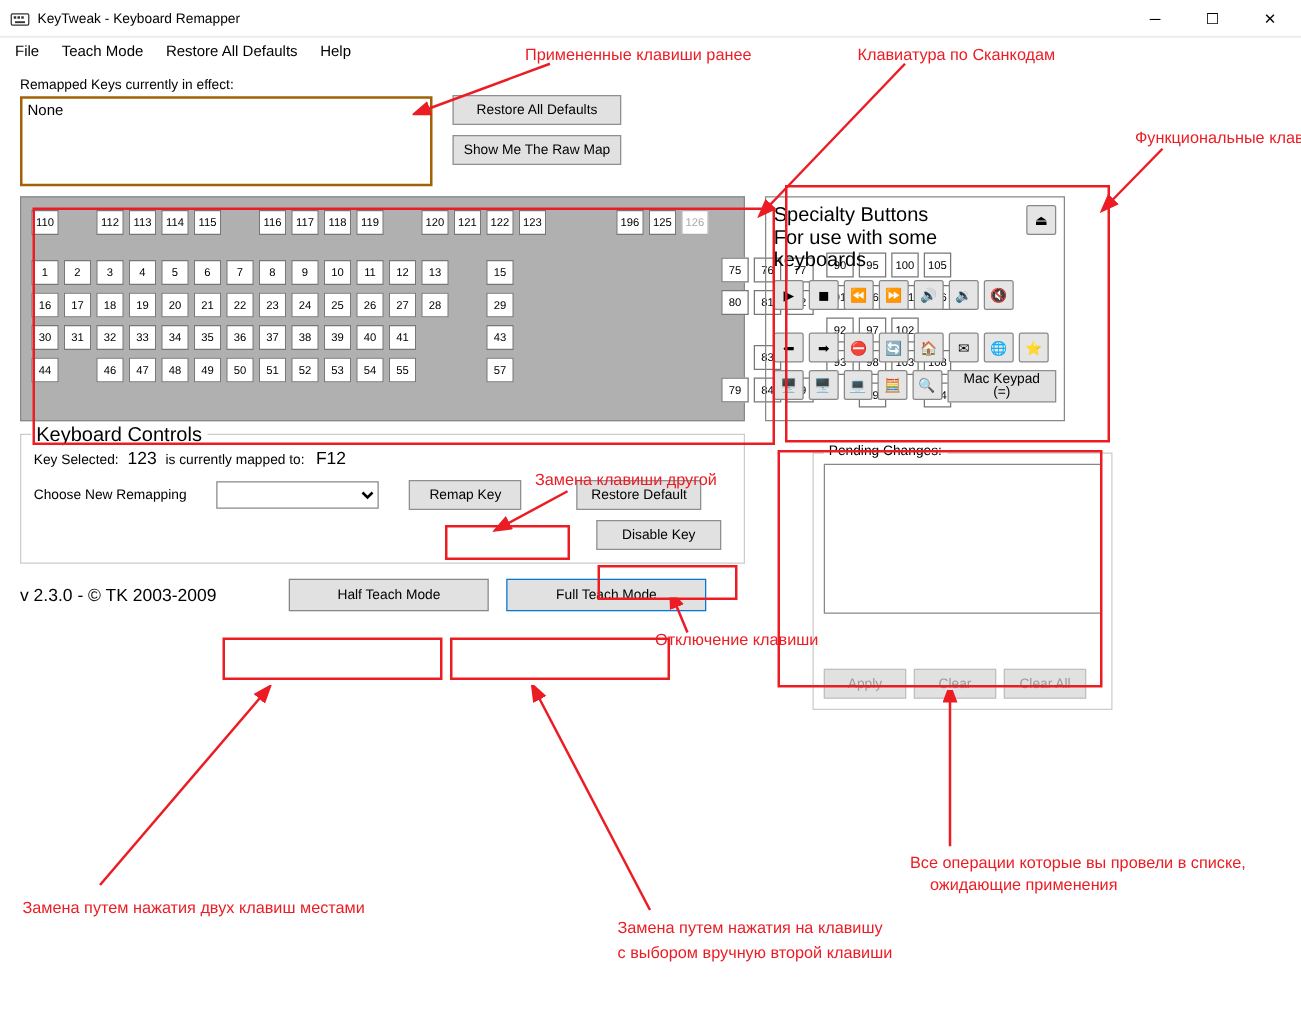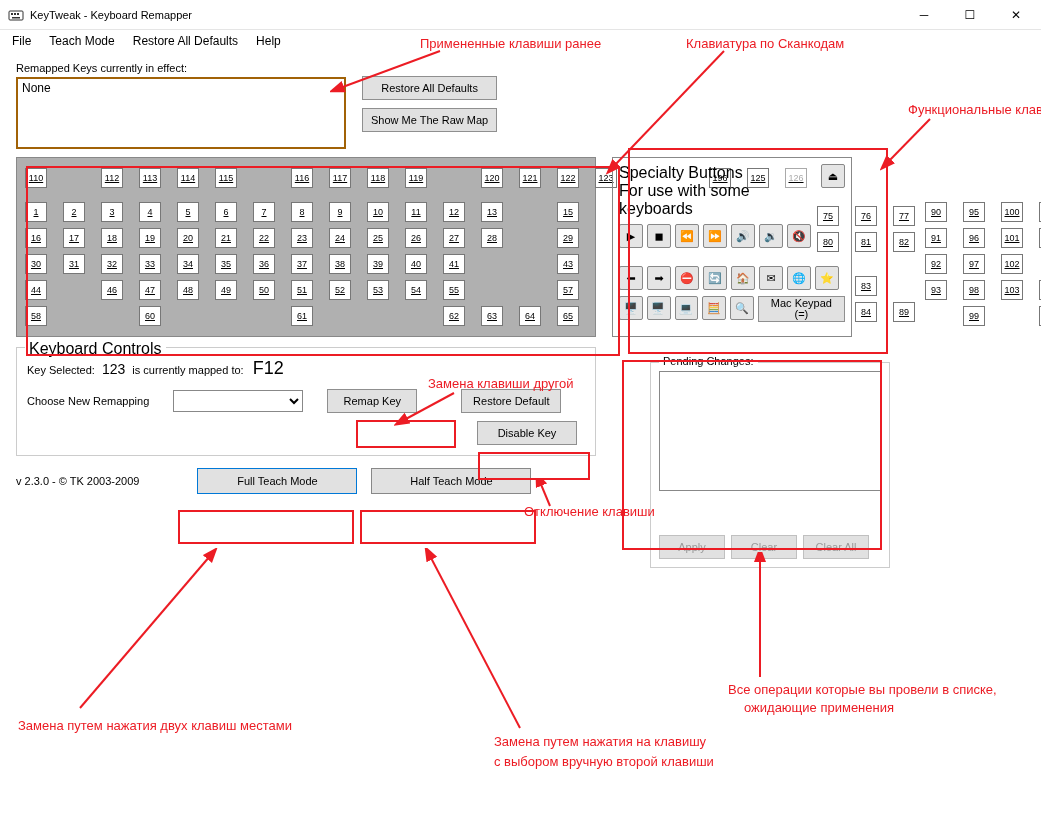--- a/index.html
+++ b/index.html
@@ -14,42 +14,42 @@
 .menubar span{cursor:default;}
 .client{padding:10px 16px;position:relative;}
 .row1{display:flex;align-items:flex-start;}
 .remapped-label{font-size:11px;margin-bottom:3px;}
 .remapped-box{width:330px;height:72px;border:2px solid #a16207;background:#fff;padding:2px 4px;font-size:12px;}
 .rightbtns{margin-left:16px;display:flex;flex-direction:column;gap:8px;margin-top:14px;}
 .winbutton{height:24px;min-width:130px;border:1px solid #8f8f8f;background:#e1e1e1;font-size:11px;padding:0 8px;cursor:default;text-align:center;}
 .winbutton.disabled{color:#9a9a9a;border-color:#c0c0c0;margin-top:36px;}
 .kbd-panel{margin-top:8px;width:580px;height:180px;background:#b0b0b0;border:1px solid #888;padding:10px 8px;display:flex;flex-direction:column;justify-content:space-between;}
 .redbox{border:2px solid #ec1c24;position:absolute;pointer-events:none;}
-.krow{display:flex;gap:16px;text-decoration:underline;}
+.krow{display:flex;gap:4px;}
 .key{background:#fff;border:1px solid #777;font-size:9px;height:20px;min-width:22px;display:flex;align-items:center;justify-content:center;padding:0 2px;}
 .key.dim{color:#aaa;border-color:#aaa;}
 .kbd-inner{display:flex;gap:10px;height:100%;}
 .kbd-main{flex:0 0 auto;display:flex;flex-direction:column;gap:6px;}
 .kbd-nav{flex:0 0 auto;display:flex;flex-direction:column;gap:6px;}
 .kbd-num{flex:0 0 auto;display:flex;flex-direction:column;gap:6px;}
 .spec-panel{width:240px;height:180px;border:1px solid #888;padding:6px;margin-top:8px;}
 .spec-title{font-size:16px;}
 .mediabtn{width:24px;height:24px;border:1px solid #888;background:#e5e5e5;border-radius:2px;display:flex;align-items:center;justify-content:center;font-size:11px;}
 .mediarow{display:flex;gap:4px;margin-top:6px;}
 .controls-panel{width:580px;border:1px solid #ccc;margin-top:10px;padding:10px;position:relative;}
 .controls-panel .legend{position:absolute;top:-8px;left:8px;background:#fff;padding:0 4px;font-size:16px;}
 select{height:22px;width:130px;border:1px solid #888;background:#fff;}
 .pending-panel{position:absolute;left:650px;top:362px;width:240px;border:1px solid #ccc;padding:8px;}
 .pending-panel .legend{position:absolute;top:-8px;left:8px;background:#fff;padding:0 4px;}
 .pending-list{border:1px solid #888;height:120px;background:#fff;margin-bottom:8px;}
 .pending-btns{display:flex;gap:6px;}
 .teach-row{display:flex;gap:14px;align-items:center;margin-top:12px;}
 .teach-btn{width:160px;height:26px;border:1px solid #888;background:#e1e1e1;text-align:center;line-height:24px;font-size:11px;}
 .teach-btn.primary{border:1px solid #0078d7;}
-.version{font-size:11px;}
+.version{font-size:14px;}
 .annot{position:absolute;color:#ec1c24;font-size:13px;font-weight:500;pointer-events:none;white-space:nowrap;}
 svg.arrow{position:absolute;pointer-events:none;}
 .kbd-nav .krow.arrows{margin-top:18px;}
 .keyspace{min-width:22px;height:20px;}
 </style>
 </head>
 <body>
 
 <div class="titlebar">
   <span class="icon">
@@ -179,37 +179,20 @@
               <div class="key">50</div>
               <div class="key">51</div>
               <div class="key">52</div>
               <div class="key">53</div>
               <div class="key">54</div>
               <div class="key">55</div>
               <div class="keyspace"></div>
               <div class="keyspace"></div>
               <div class="key">57</div>
             </div>
-            <div class="krow ">
-              <div class="key">58</div>
-              <div class="keyspace"></div>
-              <div class="keyspace"></div>
-              <div class="key">60</div>
-              <div class="keyspace"></div>
-              <div class="keyspace"></div>
-              <div class="keyspace"></div>
-              <div class="key">61</div>
-              <div class="keyspace"></div>
-              <div class="keyspace"></div>
-              <div class="keyspace"></div>
-              <div class="key">62</div>
-              <div class="key">63</div>
-              <div class="key">64</div>
-              <div class="key">65</div>
-            </div>
           </div>
           <div class="kbd-nav">
             <div style="height: 32px;"></div>
             <div class="krow ">
               <div class="key">75</div>
               <div class="key">76</div>
               <div class="key">77</div>
             </div>
             <div class="krow ">
               <div class="key">80</div>
@@ -301,38 +284,38 @@
       </div>
     </div>
   </div>
 
   <div class="controls-panel">
     <span class="legend">Keyboard Controls</span>
     <div style="margin-bottom:10px;">
       <span>Key Selected:</span>
       <span style="font-size:14px;margin:0 4px">123</span>
       <span>is currently mapped to:</span>
-      <span style="font-size:18px;margin-left:6px">F12</span>
+      <span style="font-size:14px;margin-left:6px">F12</span>
     </div>
     <div style="display:flex;align-items:center;gap:24px;flex-wrap:wrap;">
       <span>Choose New Remapping</span>
       <select></select>
       <button class="winbutton" style="min-width:90px">Remap Key</button>
       <button class="winbutton" style="min-width:100px;margin-left:20px">Restore Default</button>
     </div>
     <div style="display:flex;justify-content:flex-end;margin-top:8px;padding-right:8px;">
       <button class="winbutton" style="min-width:100px">Disable Key</button>
     </div>
   </div>
 
   <div class="teach-row">
     <span class="version">v 2.3.0 - © TK 2003-2009</span>
     <div style="width:30px"></div>
+    <div class="teach-btn">Half Teach Mode</div>
     <div class="teach-btn primary">Full Teach Mode</div>
-    <div class="teach-btn">Half Teach Mode</div>
   </div>
 </div>
 
 <div class="pending-panel">
   <span class="legend">Pending Changes:</span>
   <div class="pending-list"></div>
   <div class="pending-btns">
     <button class="winbutton disabled" style="min-width:66px">Apply</button>
     <button class="winbutton disabled" style="min-width:66px">Clear</button>
     <button class="winbutton disabled" style="min-width:66px">Clear All</button>

